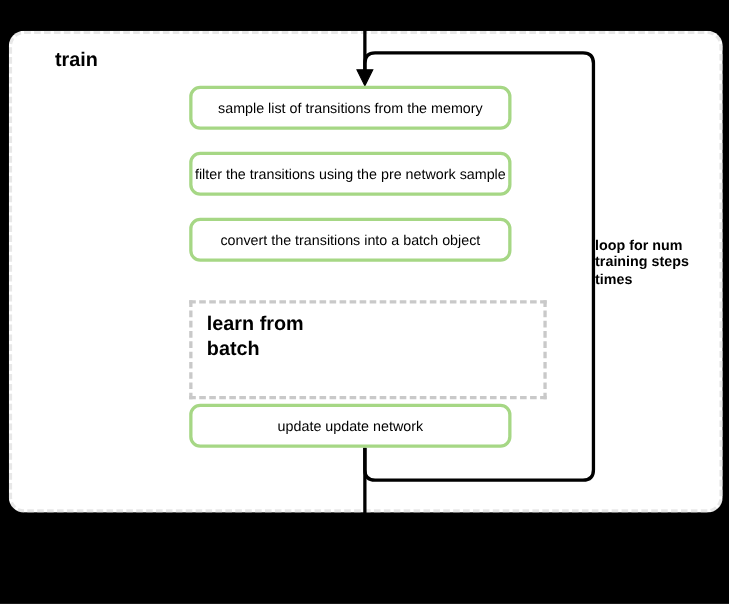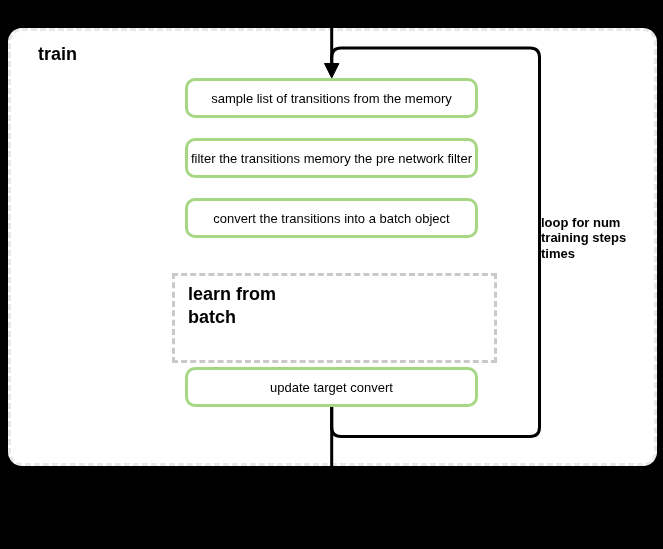--- a/index.html
+++ b/index.html
@@ -24,33 +24,33 @@
   .partition{
     position:absolute;
     left:8px;top:28px;width:649px;height:438px;
     background:var(--fill);
     border:3px dashed var(--container-border);
     border-radius:14px;
     z-index:1;
   }
   .partition-title{
     position:absolute;
-    left:38px;top:44px;
+    left:50px;top:44px;
     font-size:18px;font-weight:bold;
     z-index:10;
   }
   .connectors{
     position:absolute;left:0;top:0;width:663px;height:549px;
     z-index:5;pointer-events:none;
   }
   .connectors path{stroke:var(--line);stroke-width:3;fill:none;}
   .connectors polygon{fill:var(--line);stroke:var(--line);stroke-width:1;}
   .activity{
     position:absolute;
-    left:185px;width:293px;height:40px;
+    left:172px;width:293px;height:40px;
     background:var(--fill);
     border:3px solid var(--activity-border);
     border-radius:10px;
     display:flex;align-items:center;justify-content:center;
     font-size:13px;
     text-align:center;
     z-index:10;
   }
   .activity.a1{top:78px;}
   .activity.a2{top:138px;}
@@ -90,29 +90,29 @@
   <path d="M 331.7 407 L 331.7 500"></path>
 
   <polygon points="324.5,63.5 338.9,63.5 331.7,78"></polygon>
 </svg>
 
 <div class="activity a1">
   <span>sample list of transitions from the memory</span>
 </div>
 
 <div class="activity a2">
-  <span>filter the transitions memory the pre network filter</span>
+  <span>filter the transitions using the pre network sample</span>
 </div>
 
 <div class="activity a3">
   <span>convert the transitions into a batch object</span>
 </div>
 
 <div class="group-box">learn from
 batch</div>
 
 <div class="activity a4">
-  <span>update target convert</span>
+  <span>update update network</span>
 </div>
 
 <div class="loop-label">loop for num
 training steps
 times</div>
 
 </body></html>

